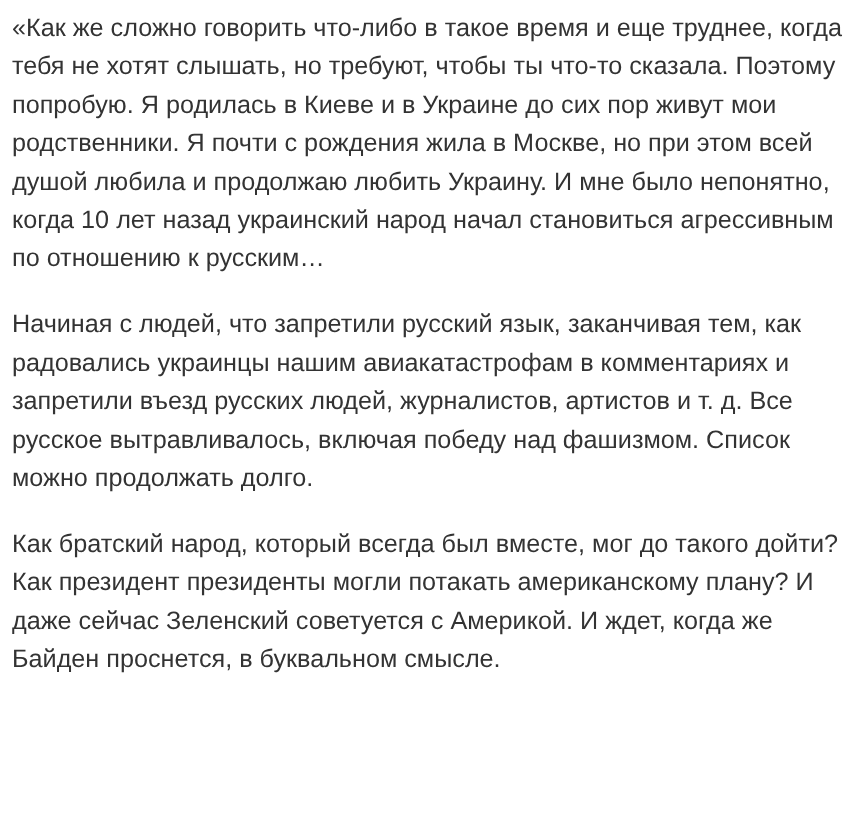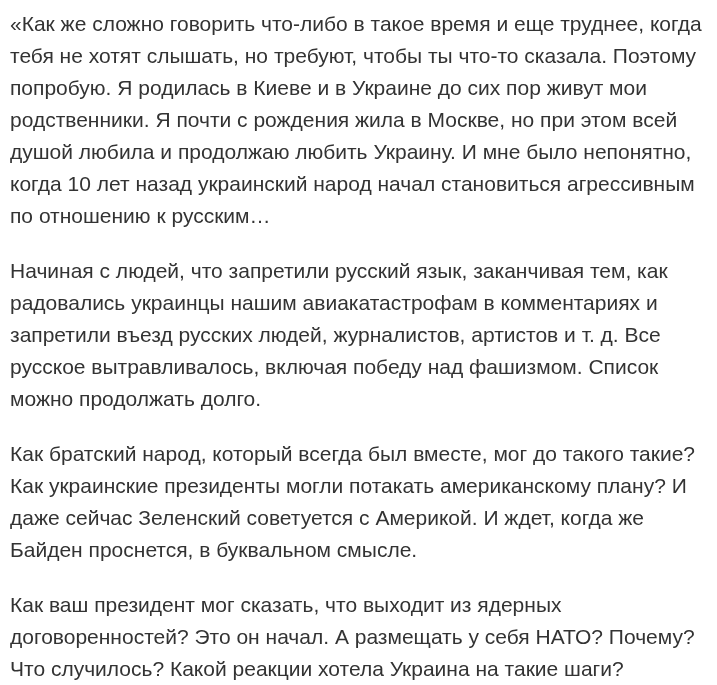--- a/index.html
+++ b/index.html
@@ -29,16 +29,15 @@
     padding: 0;
   }
 </style>
 </head>
 <body>
 
 <div class="page">
   <div class="article-text">
     <p>«Как же сложно говорить что-либо в такое время и еще труднее, когда тебя не хотят слышать, но требуют, чтобы ты что-то сказала. Поэтому попробую. Я родилась в Киеве и в Украине до сих пор живут мои родственники. Я почти с рождения жила в Москве, но при этом всей душой любила и продолжаю любить Украину. И мне было непонятно, когда 10 лет назад украинский народ начал становиться агрессивным по отношению к русским…</p>
     <p>Начиная с людей, что запретили русский язык, заканчивая тем, как радовались украинцы нашим авиакатастрофам в комментариях и запретили въезд русских людей, журналистов, артистов и т. д. Все русское вытравливалось, включая победу над фашизмом. Список можно продолжать долго.</p>
-    <p>Как братский народ, который всегда был вместе, мог до такого такие? Как украинские президенты могли потакать американскому плану? И даже сейчас Зеленский советуется с Америкой. И ждет, когда же Байден проснется, в буквальном смысле.</p>
-    <p>Как ваш президент мог сказать, что выходит из ядерных договоренностей? Это он начал. А размещать у себя НАТО? Почему? Что случилось? Какой реакции хотела Украина на такие шаги?</p>
+    <p>Как братский народ, который всегда был вместе, мог до такого дойти? Как президент президенты могли потакать американскому плану? И даже сейчас Зеленский советуется с Америкой. И ждет, когда же Байден проснется, в буквальном смысле.</p>
   </div>
 </div>
 
 </body></html>

